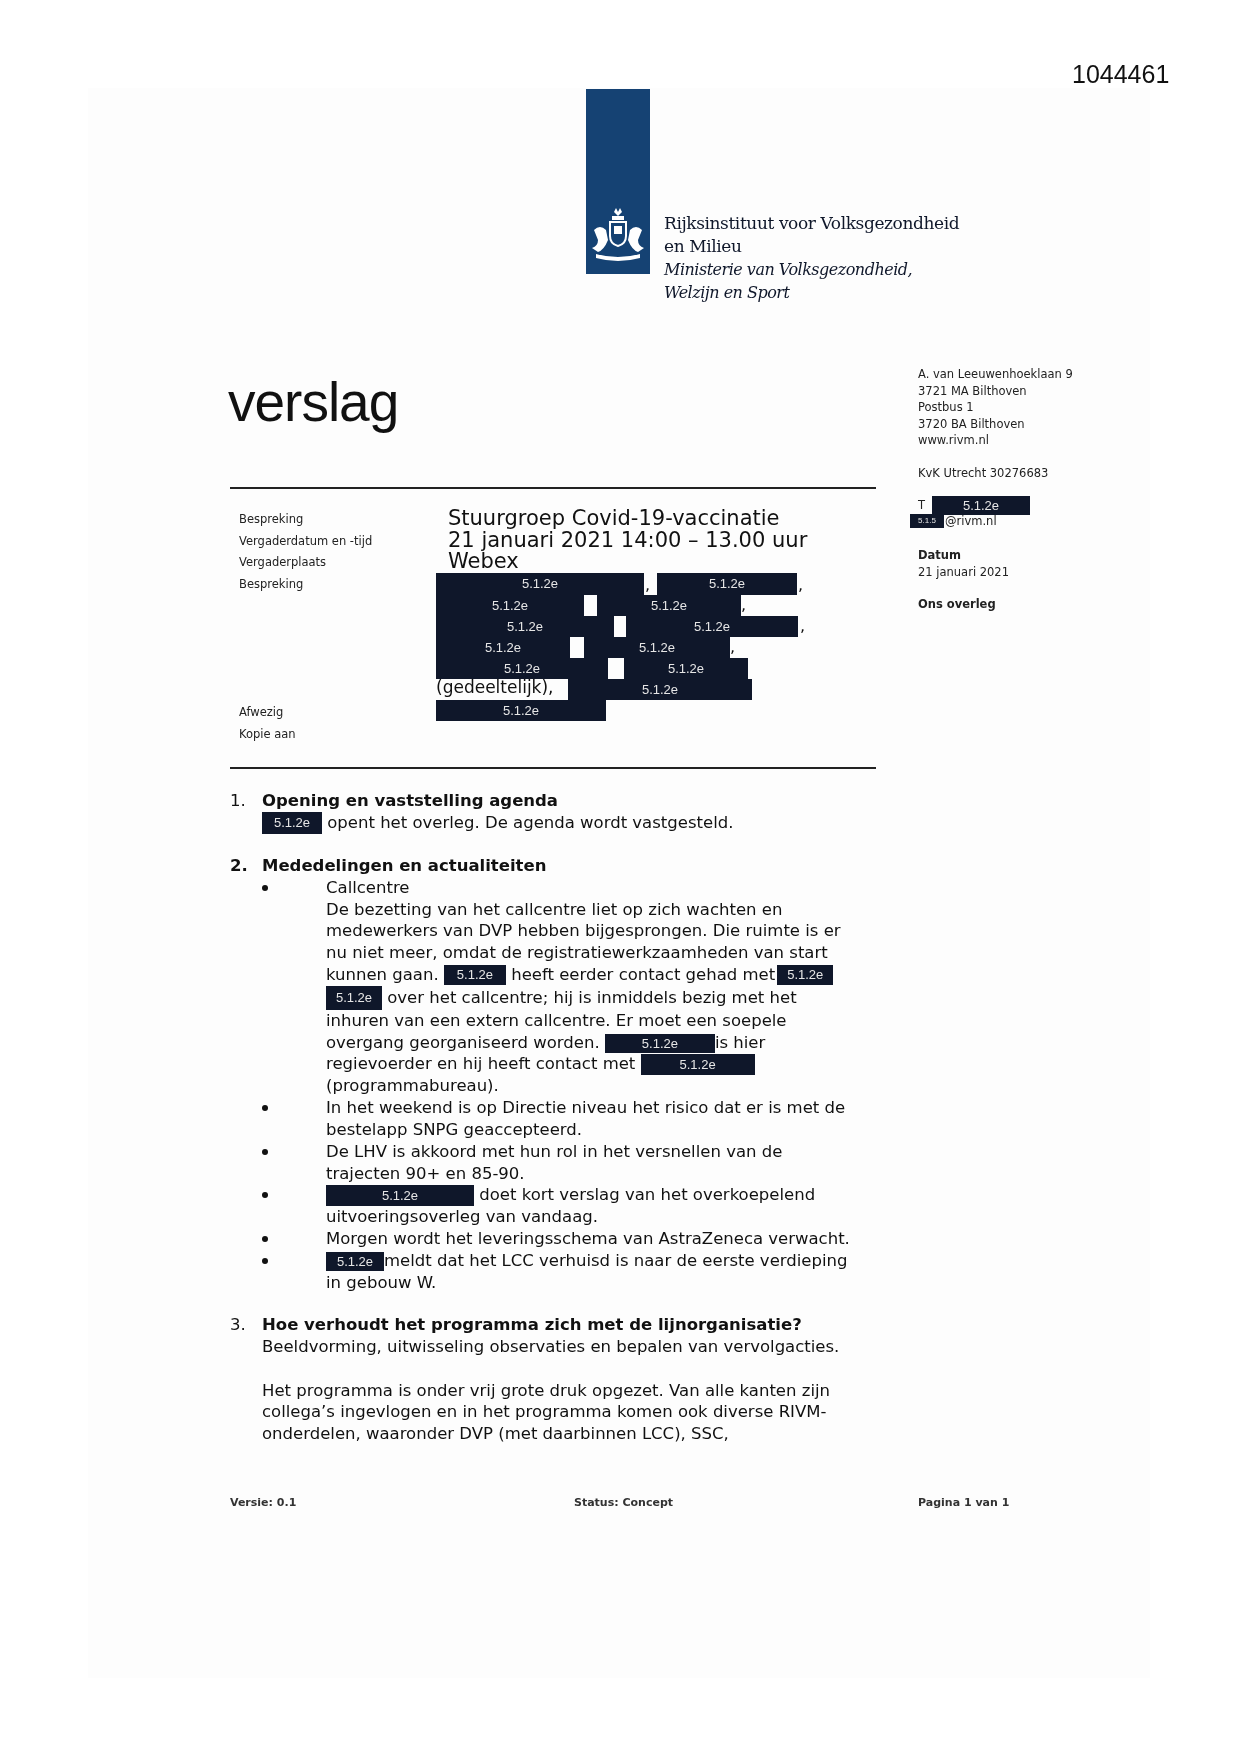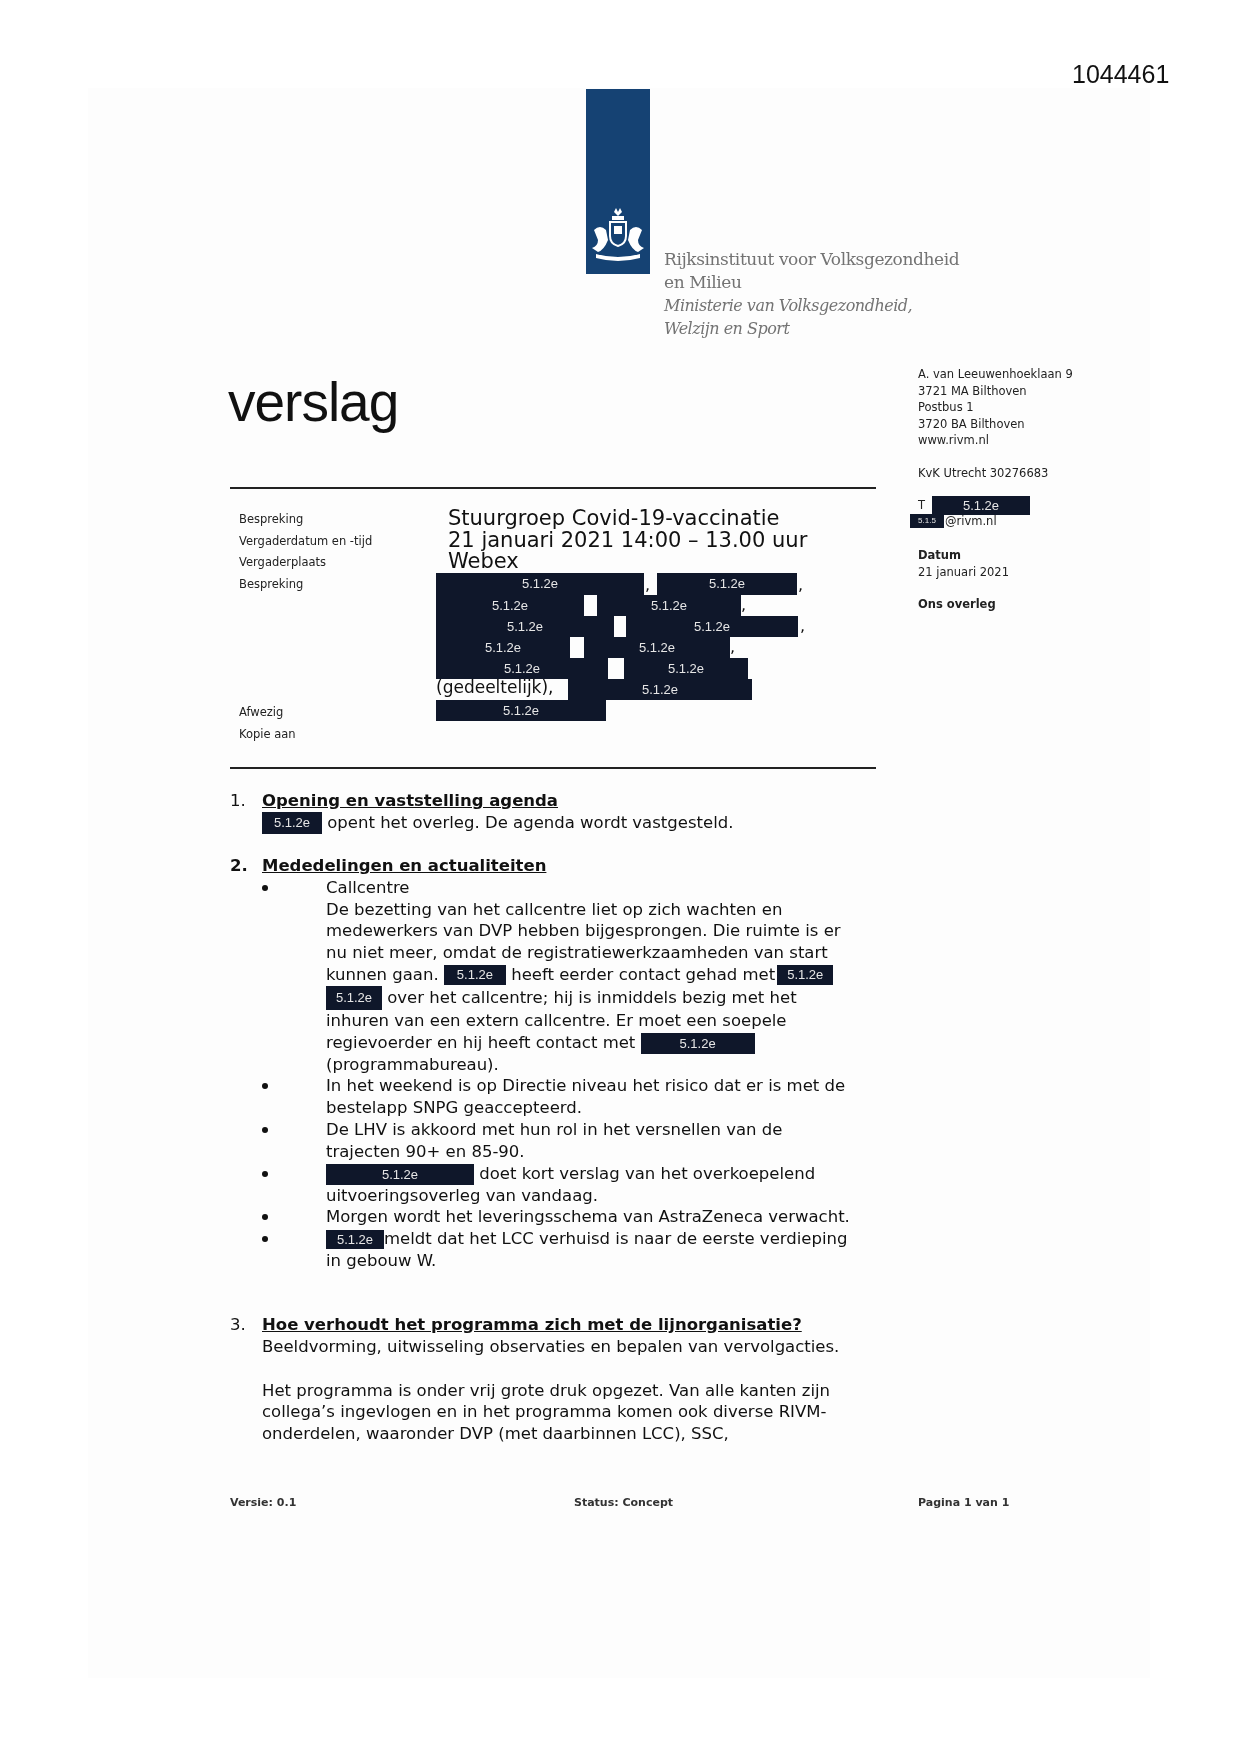--- a/index.html
+++ b/index.html
@@ -19,21 +19,21 @@
   }
   .logo-bar {
     position: absolute; left: 586px; top: 89px; width: 64px; height: 185px;
     background: #154273;
   }
   .logo-emblem {
     position: absolute; left: 588px; top: 208px; width: 60px; height: 62px;
   }
   .logo-text {
     position: absolute; left: 664px; top: 212px;
-    font-family: "DejaVu Serif", serif; color: #737373; margin-top: 36px;
+    font-family: "DejaVu Serif", serif; color: #0f172a;
   }
   .logo-line1, .logo-line2 { font-size: 17px; line-height: 23px; letter-spacing: -0.4px; }
   .logo-line3, .logo-line4 { font-size: 16px; line-height: 23px; font-style: italic; letter-spacing: -0.5px; }
 
   .title {
     position: absolute; left: 228px; top: 370px;
     font-family: "Liberation Sans", sans-serif; font-size: 55px; color: #111; letter-spacing: -1px;
   }
 
   .sidebar {
@@ -56,21 +56,21 @@
     font-size: 11.5px; line-height: 21.5px; color: #222;
   }
   .meta-values {
     position: absolute; left: 436px; top: 508px;
     font-size: 21px; line-height: 21.5px; color: #111; margin-left: 12px;
   }
 
   .body-text { font-size: 16.5px; line-height: 21.8px; color: #111; }
   .section { position: absolute; left: 230px; }
   .section .num { position: absolute; left: 0; }
-  .section .head { font-weight: bold; text-decoration: underline; }
+  .section .head { font-weight: bold; }
   ul.bullets { list-style: none; margin: 0; padding: 0; }
   ul.bullets li { position: relative; padding-left: 64px; }
   ul.bullets li .dot {
     position: absolute; left: 0; top: 8px; width: 6px; height: 6px; border-radius: 50%; background: #111;
   }
 
   .footer {
     position: absolute; top: 1496px; font-size: 11px; color: #333; font-weight: bold;
   }
 </style>
@@ -196,20 +196,24 @@
           <span>kunnen gaan.</span>
           <span class="redact" style="width:62px;height:20px;font-size:13px;line-height:20px;">5.1.2e</span>
           <span>heeft eerder contact gehad met</span><span class="redact" style="width:56px;height:20px;font-size:13px;line-height:20px;margin-left:2px;">5.1.2e</span>
         </div>
         <div>
           <span class="redact" style="width:56px;height:24px;font-size:13px;line-height:24px;">5.1.2e</span>
           <span>over het callcentre; hij is inmiddels bezig met het</span>
         </div>
         <div>inhuren van een extern callcentre. Er moet een soepele</div>
         <div>
+          <span>overgang georganiseerd worden.</span>
+          <span class="redact" style="width:110px;height:19px;font-size:13px;line-height:19px;">5.1.2e</span><span>is hier</span>
+        </div>
+        <div>
           <span>regievoerder en hij heeft contact met</span>
           <span class="redact" style="width:114px;height:21px;font-size:13px;line-height:21px;">5.1.2e</span>
         </div>
         <div>(programmabureau).</div>
       </li>
       <li>
         <span class="dot"></span>
         <div>In het weekend is op Directie niveau het risico dat er is met de</div>
         <div>bestelapp SNPG geaccepteerd.</div>
       </li>

